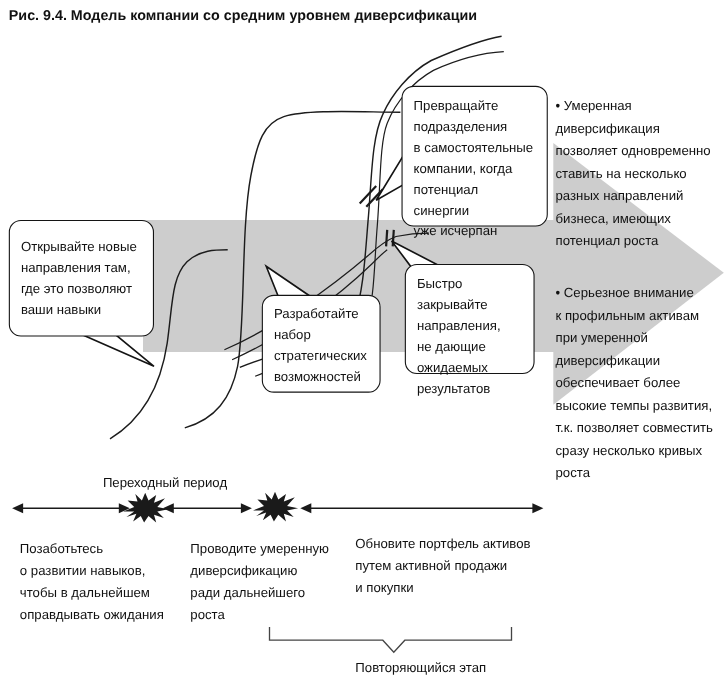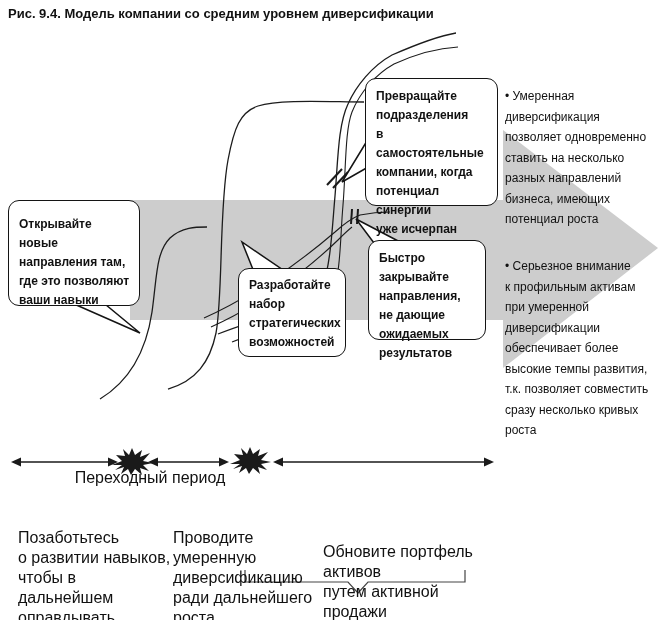--- a/index.html
+++ b/index.html
@@ -10,34 +10,34 @@
   }
   .abs{position:absolute;}
   .txt{white-space:pre-line;}
   #fig-title{
     left:8px;top:6px;width:640px;
     font-size:13px;font-weight:bold;letter-spacing:0px;
   }
   .callout{
     background:#ffffff;border:1.5px solid #141414;border-radius:11px;
     font-size:12px;line-height:19px;box-sizing:border-box;
-    padding:4px 9px 6px 10px;z-index:3;font-weight:bold;
+    padding:4px 9px 6px 10px;z-index:3;
   }
   #box-open{left:8px;top:200px;width:132px;height:106px;padding-top:14px;}
   #box-transform{left:365px;top:78px;width:133px;height:128px;padding-top:8px;}
   #box-develop{left:238px;top:268px;width:108px;height:89px;padding-top:7px;}
   #box-close{left:368px;top:240px;width:118px;height:100px;padding-top:8px;}
   .bullet{font-size:12px;line-height:20.5px;z-index:3;}
   #bullet-1{left:505px;top:86px;width:156px;}
   #bullet-2{left:505px;top:256px;width:160px;}
-  .caption{font-size:16px;line-height:20px;z-index:3;margin-top:39px;}
+  .caption{font-size:12px;line-height:20px;z-index:3;}
   #transition-label{left:60px;top:429px;width:180px;text-align:center;}
   #phase-1{left:18px;top:489px;width:156px;}
   #phase-2{left:173px;top:489px;width:152px;}
-  #phase-3{left:323px;top:503px;width:182px;}
+  #phase-3{left:323px;top:484px;width:182px;}
   #repeat-label{left:278px;top:597px;width:164px;text-align:right;}
   svg{position:absolute;left:0;top:0;z-index:1;}
 </style>
 </head>
 <body>
 
 <svg width="660" height="620" viewBox="0 0 660 620">
 
   <g>
     <rect x="130" y="200" width="375" height="120" fill="#cdcdcd"></rect>

